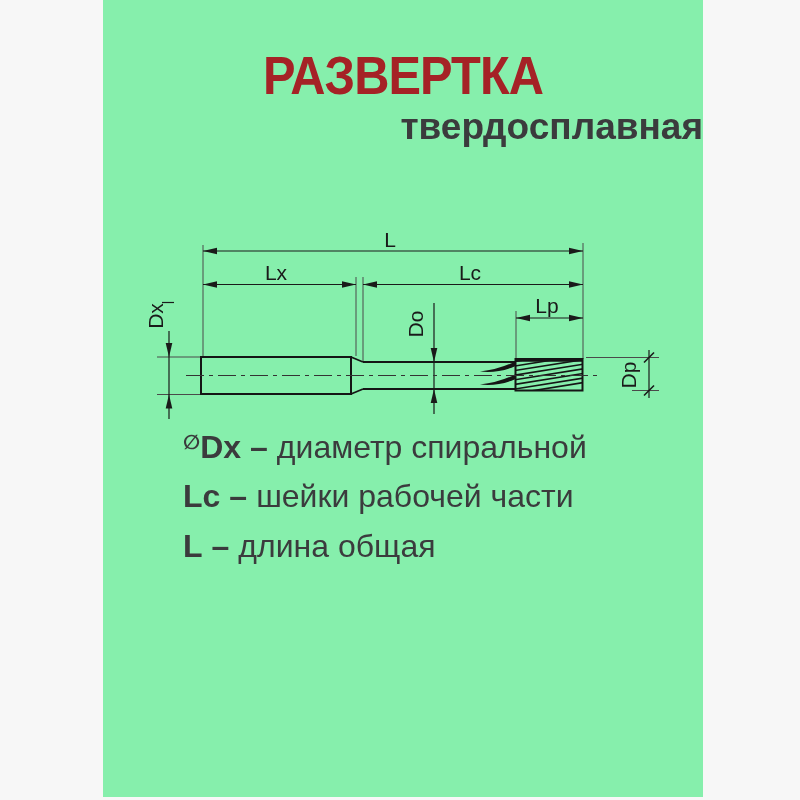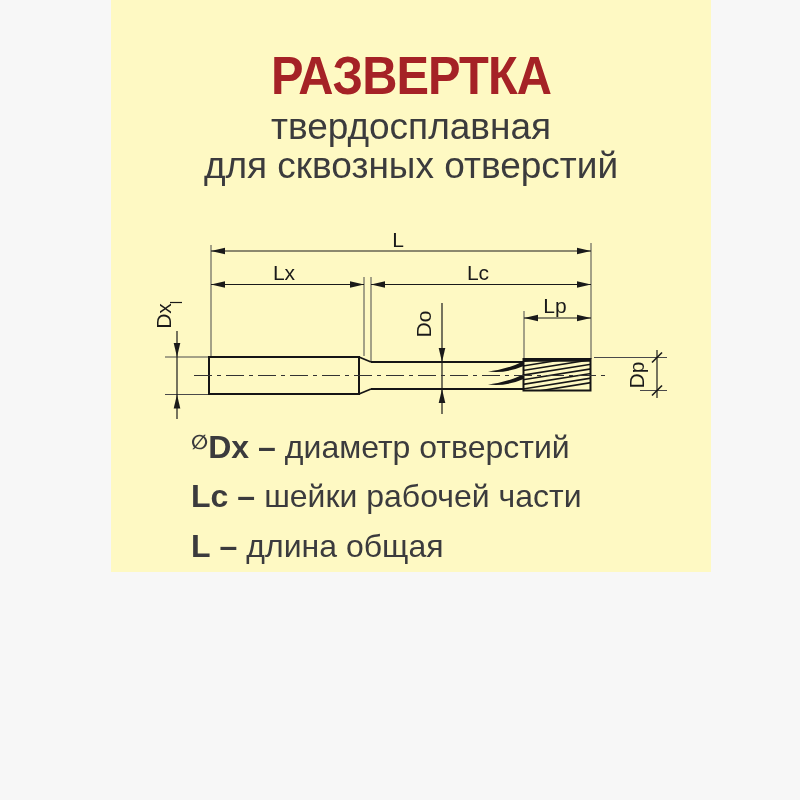--- a/index.html
+++ b/index.html
@@ -3,40 +3,40 @@
 <meta charset="utf-8">
 <style>
   html,body{margin:0;padding:0;}
   body{
     width:800px;height:800px;
     background:#f7f7f7;
     font-family:"Liberation Sans","DejaVu Sans",sans-serif;
     position:relative;overflow:hidden;
   }
   .canvas{
-    position:absolute;left:111px;top:0;width:600px;height:572px;
-    background:#fef9c3;
+    position:absolute;left:103px;top:0;width:600px;height:797px;
+    background:#86efac;
   }
   .side-band{position:absolute;top:0;width:100px;height:800px;background:#f7f7f7;}
   .band-left{left:0;}
   .band-right{right:0;}
 
   .title{
     position:absolute;left:0;top:47px;width:600px;
     text-align:center;
     font-size:53px;line-height:58px;
     font-weight:900;letter-spacing:-1px;
     color:#a52226;
     transform:scaleX(0.92);transform-origin:50% 50%;
   }
   .subtitle{
     position:absolute;left:0;top:107px;width:600px;
-    text-align:center;
+    text-align:right;
     font-size:37px;line-height:39px;
-    font-weight:400;
+    font-weight:700;
     color:#3b3b3d;
   }
   .drawing{
     position:absolute;left:0;top:230px;width:600px;height:195px;
   }
   .legend{
     position:absolute;left:80px;top:418px;width:520px;
     color:#3b3b3d;
   }
   .legend-row{
@@ -61,21 +61,20 @@
 
 <div class="side-band band-left"></div>
 <div class="side-band band-right"></div>
 
 <div class="canvas">
 
   <div class="title">РАЗВЕРТКА</div>
 
   <div class="subtitle">
     <div>твердосплавная</div>
-    <div>для сквозных отверстий</div>
   </div>
 
   <svg class="drawing" viewBox="100 230 600 195" width="600" height="195">
 
     <defs>
       <clipPath id="fluteClip">
           <rect x="512.5" y="359" width="67" height="31.5"></rect>
         </clipPath>
     </defs>
 
@@ -157,21 +156,21 @@
       <text x="467" y="280" text-anchor="middle">Lc</text>
       <text x="544" y="313" text-anchor="middle">Lp</text>
       <text transform="translate(160,316) rotate(-90)" text-anchor="middle">Dx</text>
       <text transform="translate(420,324) rotate(-90)" text-anchor="middle">Do</text>
       <text transform="translate(633,375) rotate(-90)" text-anchor="middle">Dp</text>
     </g>
   </svg>
 
   <div class="legend">
     <div class="legend-row">
-      <span class="legend-prefix">∅</span><span class="legend-symbol">Dx</span><span class="legend-dash">–</span><span class="legend-desc">диаметр отверстий</span>
+      <span class="legend-prefix">∅</span><span class="legend-symbol">Dx</span><span class="legend-dash">–</span><span class="legend-desc">диаметр спиральной</span>
     </div>
     <div class="legend-row">
       <span class="legend-prefix"></span><span class="legend-symbol">Lc</span><span class="legend-dash">–</span><span class="legend-desc">шейки рабочей части</span>
     </div>
     <div class="legend-row">
       <span class="legend-prefix"></span><span class="legend-symbol">L</span><span class="legend-dash">–</span><span class="legend-desc">длина общая</span>
     </div>
   </div>
 
 </div>

